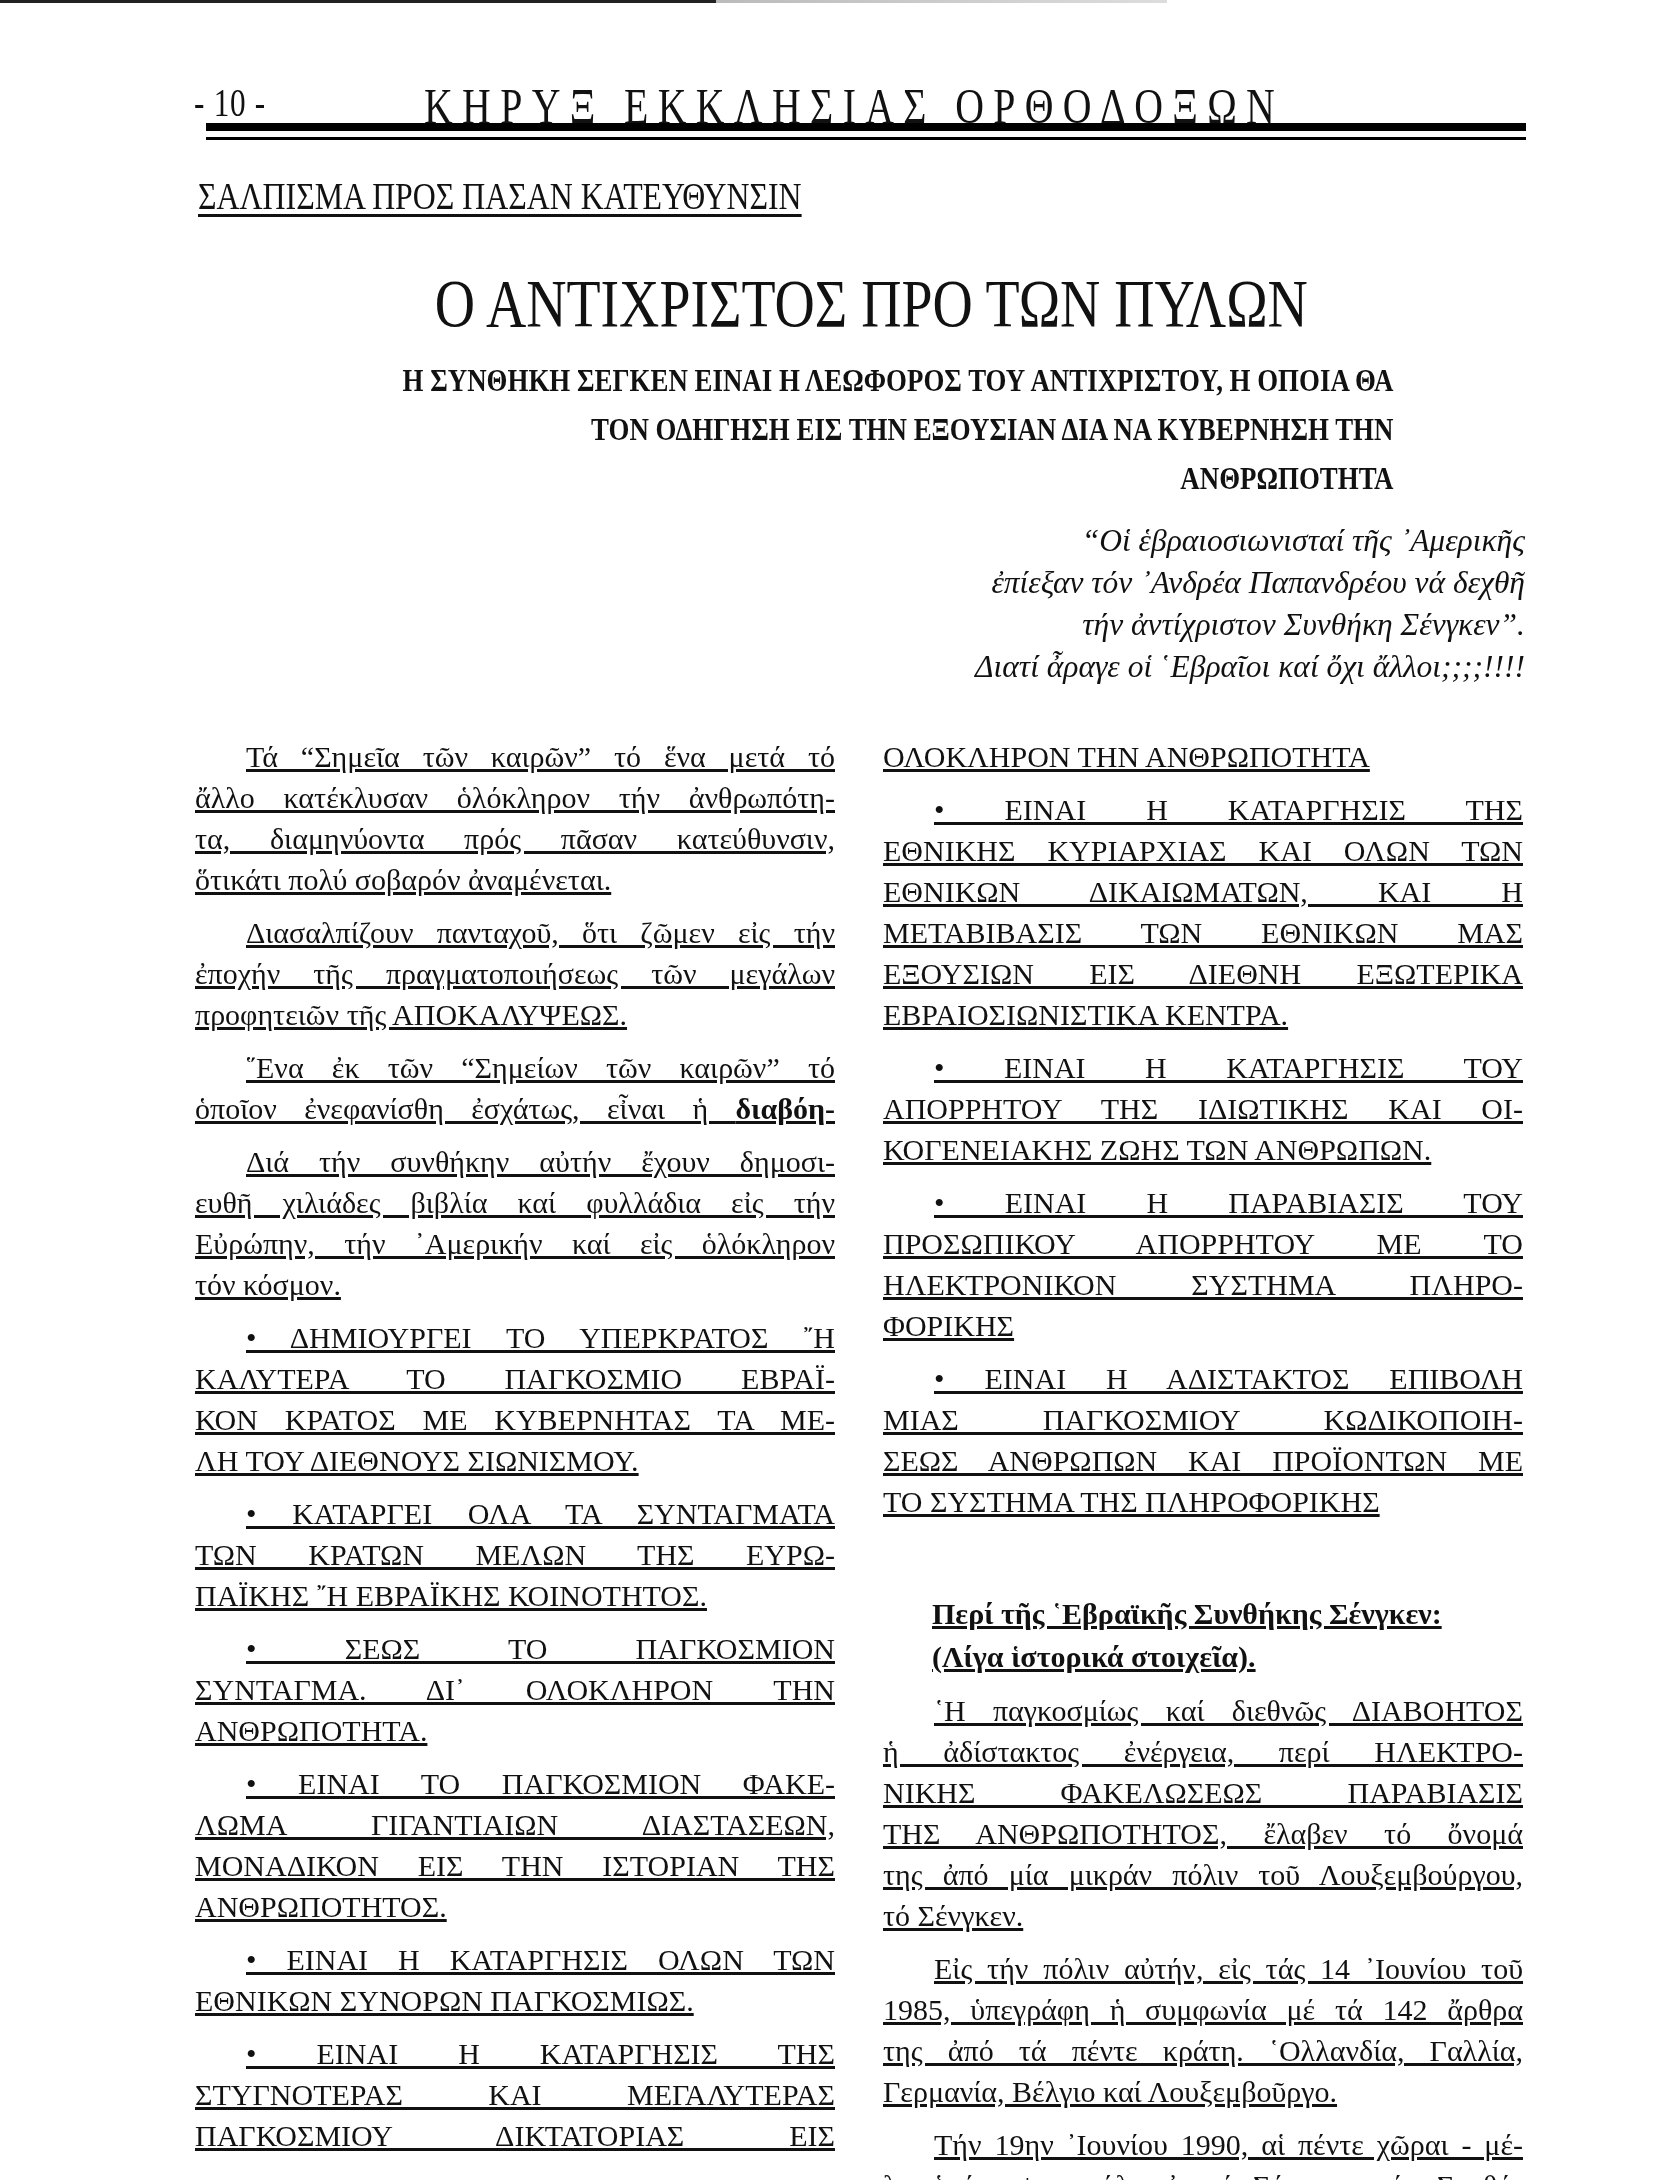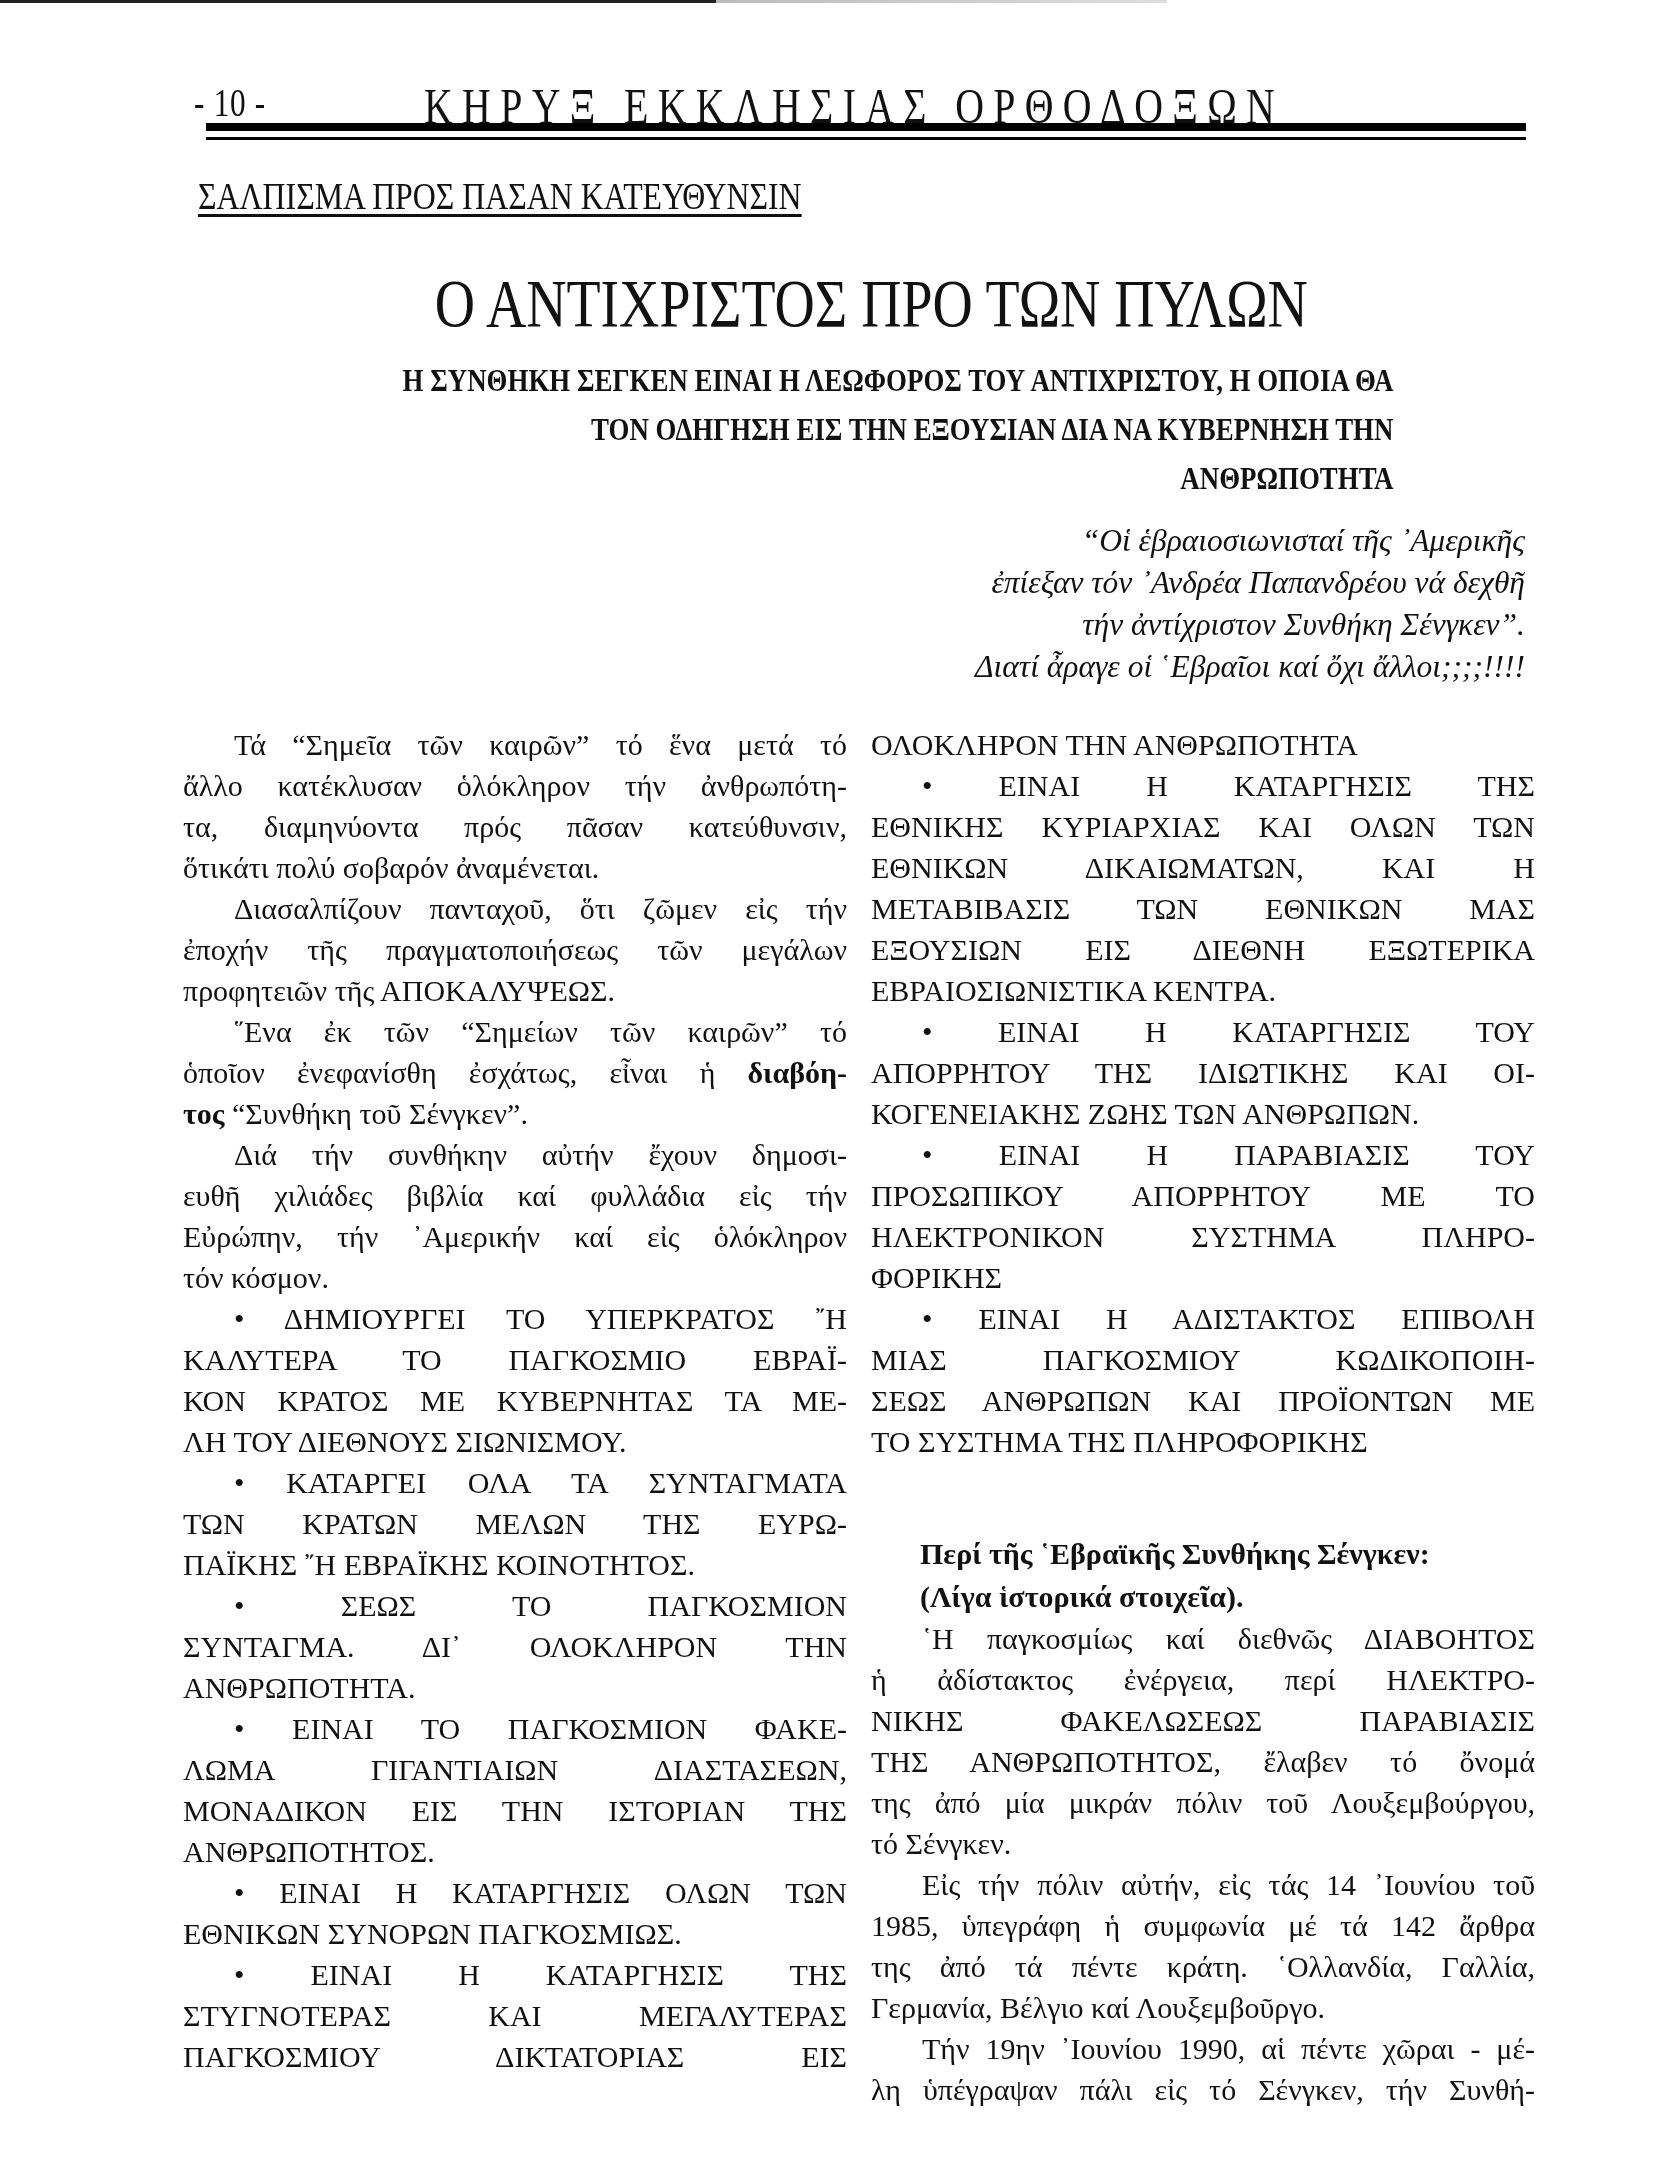--- a/index.html
+++ b/index.html
@@ -46,21 +46,21 @@
     font-style: italic; font-size: 31.5px; line-height: 42px;
   }
   .quote span { display: block; white-space: nowrap; }
 
   .col {
     position: absolute; top: 724px; width: 664px; font-size: 30px; line-height: 41px;
     text-align: justify;
   }
   .col-left { left: 183px; }
   .col-right { left: 871px; width: 664px; }
-  .col p { margin: 0; }
+  .col p { margin: 12px; text-decoration: underline; }
   .col .heading { font-weight: bold; margin-top: 70px; padding-left: 49px; line-height: 43px; }
   .line { display: block; text-align: justify; text-align-last: justify; white-space: nowrap; }
   .line.last { text-align-last: left; }
   .line.ind { padding-left: 51px; }
 </style>
 </head>
 <body>
 
 <div class="scan-edge"></div>
 
@@ -98,21 +98,20 @@
     <span class="line last">ὅτικάτι πολύ σοβαρόν ἀναμένεται.</span>
   </p>
   <p>
     <span class="line ind">Διασαλπίζουν πανταχοῦ, ὅτι ζῶμεν εἰς τήν</span>
     <span class="line">ἐποχήν τῆς πραγματοποιήσεως τῶν μεγάλων</span>
     <span class="line last">προφητειῶν τῆς ΑΠΟΚΑΛΥΨΕΩΣ.</span>
   </p>
   <p>
     <span class="line ind">῞Ενα ἐκ τῶν “Σημείων τῶν καιρῶν” τό</span>
     <span class="line"><span>ὁποῖον ἐνεφανίσθη ἐσχάτως, εἶναι ἡ </span><b>διαβόη-</b></span>
-    <span class="line last"><b>τος</b><span> “Συνθήκη τοῦ Σένγκεν”.</span></span>
   </p>
   <p>
     <span class="line ind">Διά τήν συνθήκην αὐτήν ἔχουν δημοσι-</span>
     <span class="line">ευθῆ χιλιάδες βιβλία καί φυλλάδια εἰς τήν</span>
     <span class="line">Εὐρώπην, τήν ᾽Αμερικήν καί εἰς ὁλόκληρον</span>
     <span class="line last">τόν κόσμον.</span>
   </p>
   <p>
     <span class="line ind">• ΔΗΜΙΟΥΡΓΕΙ ΤΟ ΥΠΕΡΚΡΑΤΟΣ ῎Η</span>
     <span class="line">ΚΑΛΥΤΕΡΑ ΤΟ ΠΑΓΚΟΣΜΙΟ ΕΒΡΑΪ-</span>

